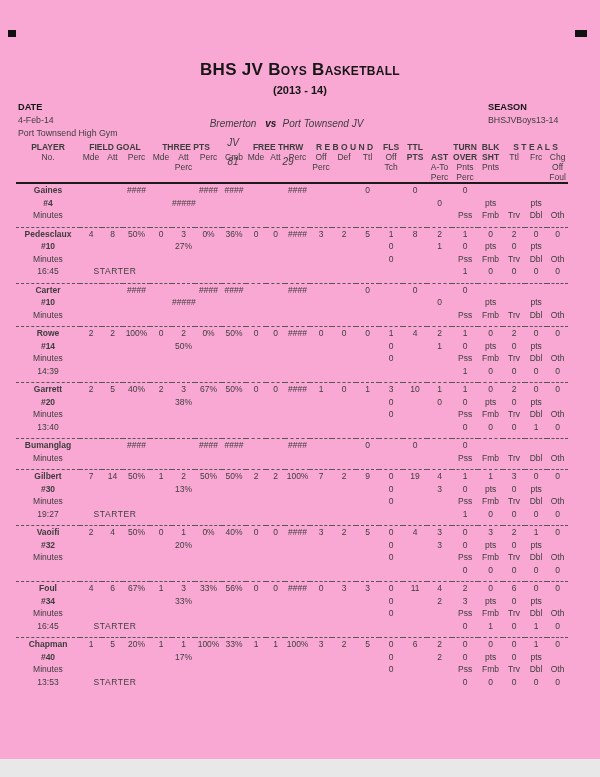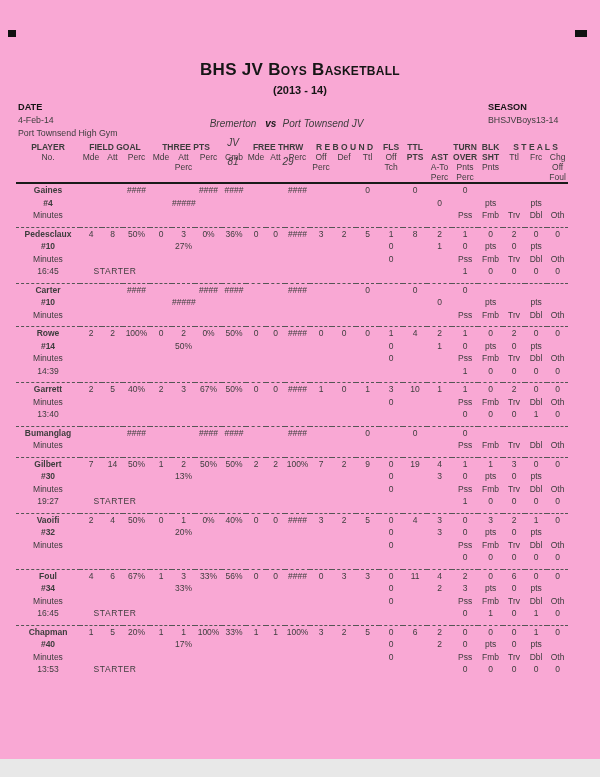--- a/index.html
+++ b/index.html
@@ -534,20 +534,44 @@
           <td>3</td>
           <td>10</td>
           <td>1</td>
           <td>1</td>
           <td>0</td>
           <td>2</td>
           <td>0</td>
           <td>0</td>
         </tr>
         <tr class="d">
+          <td class="num b">#20</td>
+          <td></td>
+          <td></td>
+          <td></td>
+          <td></td>
+          <td>38%</td>
+          <td></td>
+          <td></td>
+          <td></td>
+          <td></td>
+          <td></td>
+          <td></td>
+          <td></td>
+          <td></td>
+          <td>0</td>
+          <td></td>
+          <td>0</td>
+          <td>0</td>
+          <td>pts</td>
+          <td>0</td>
+          <td>pts</td>
+          <td></td>
+        </tr>
+        <tr class="d">
           <td class="min">Minutes</td>
           <td></td>
           <td></td>
           <td></td>
           <td></td>
           <td></td>
           <td></td>
           <td></td>
           <td></td>
           <td></td>

